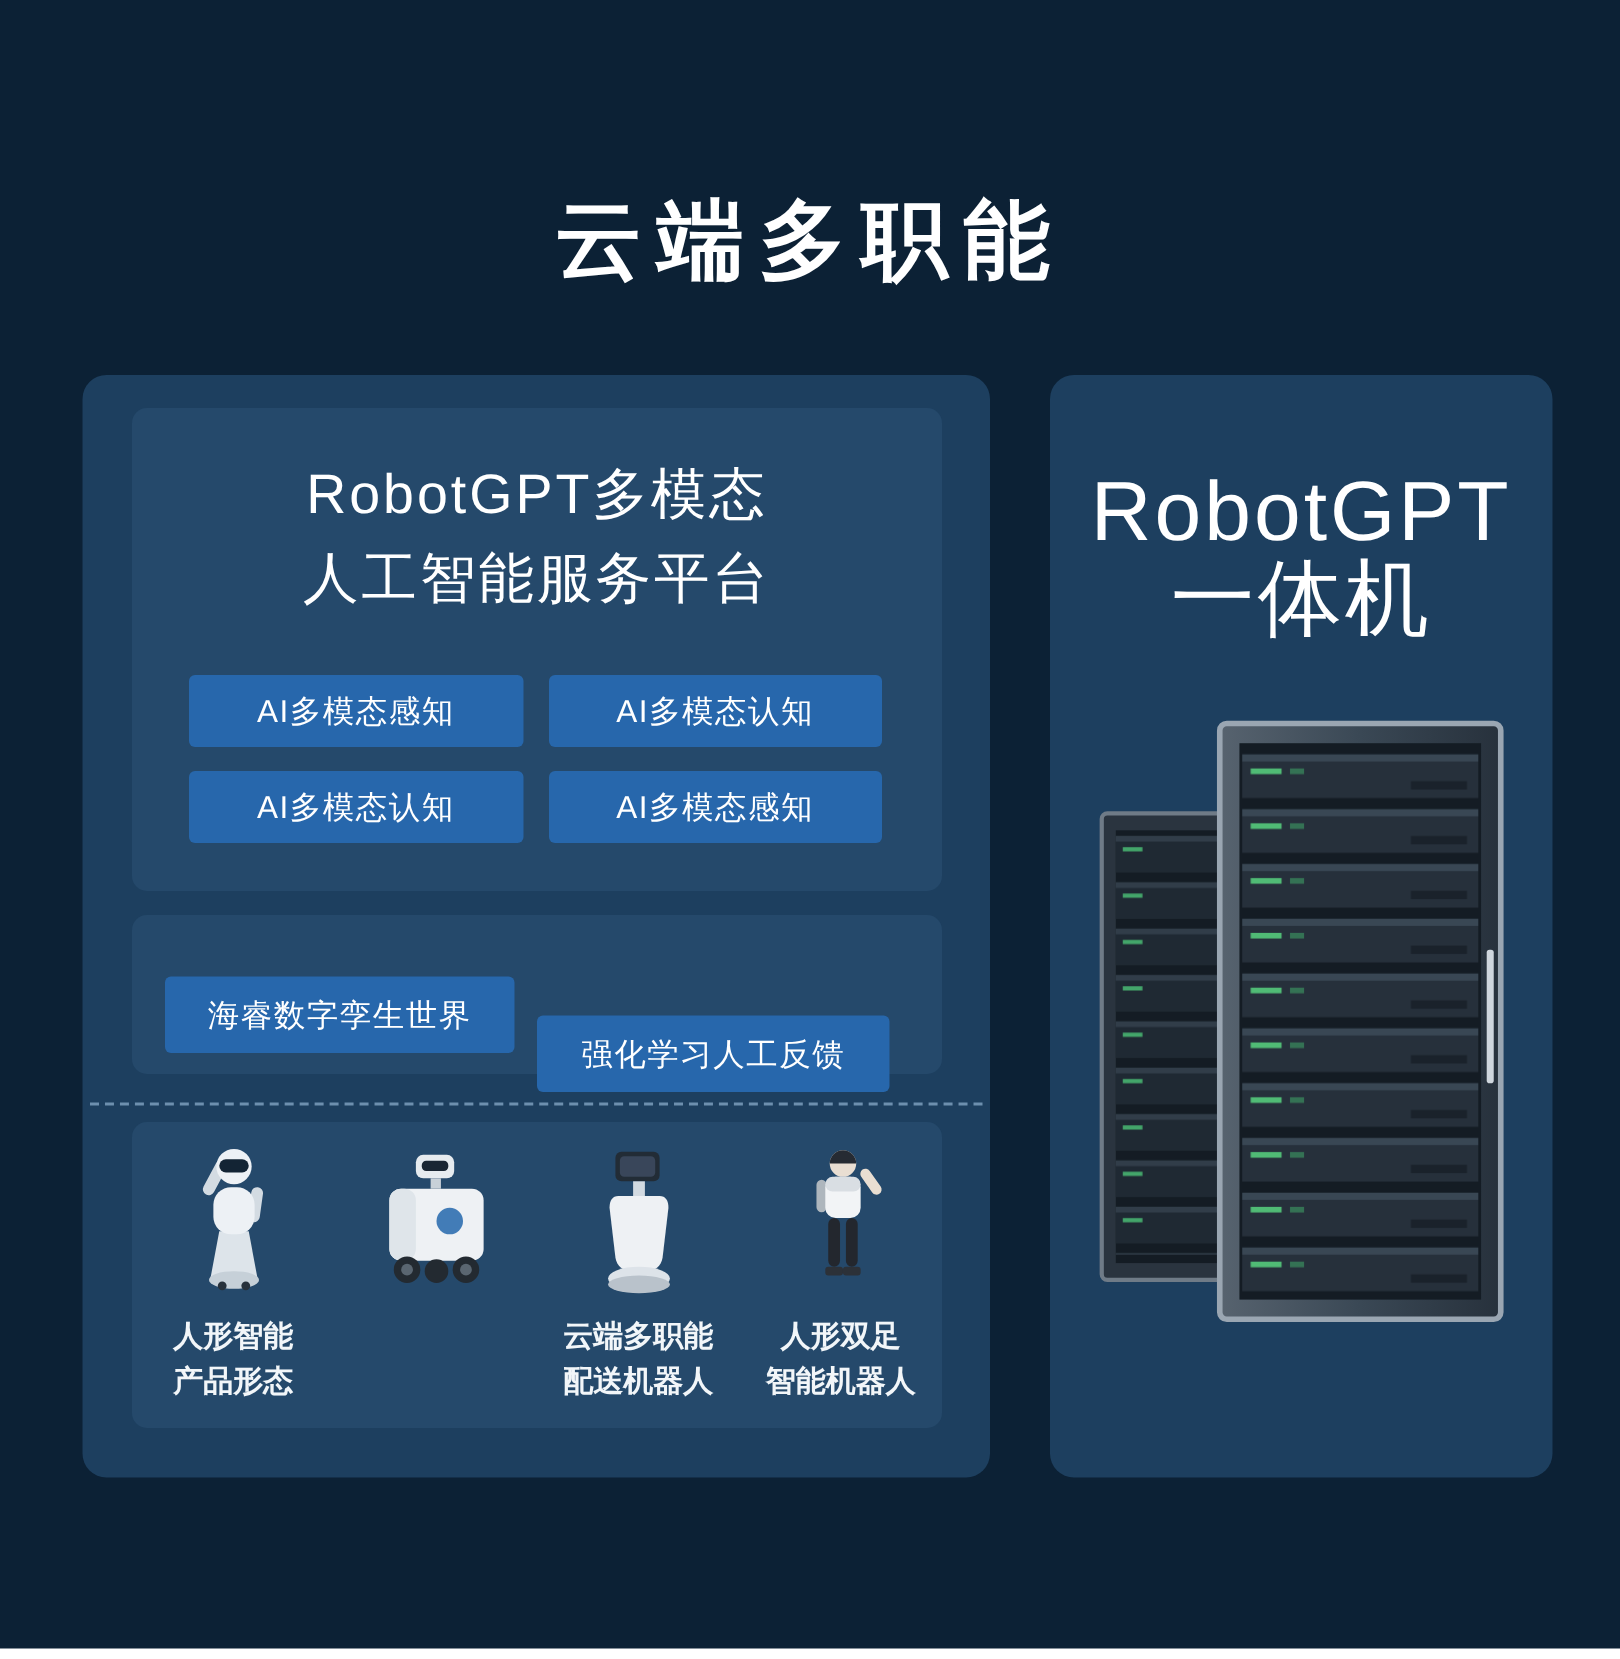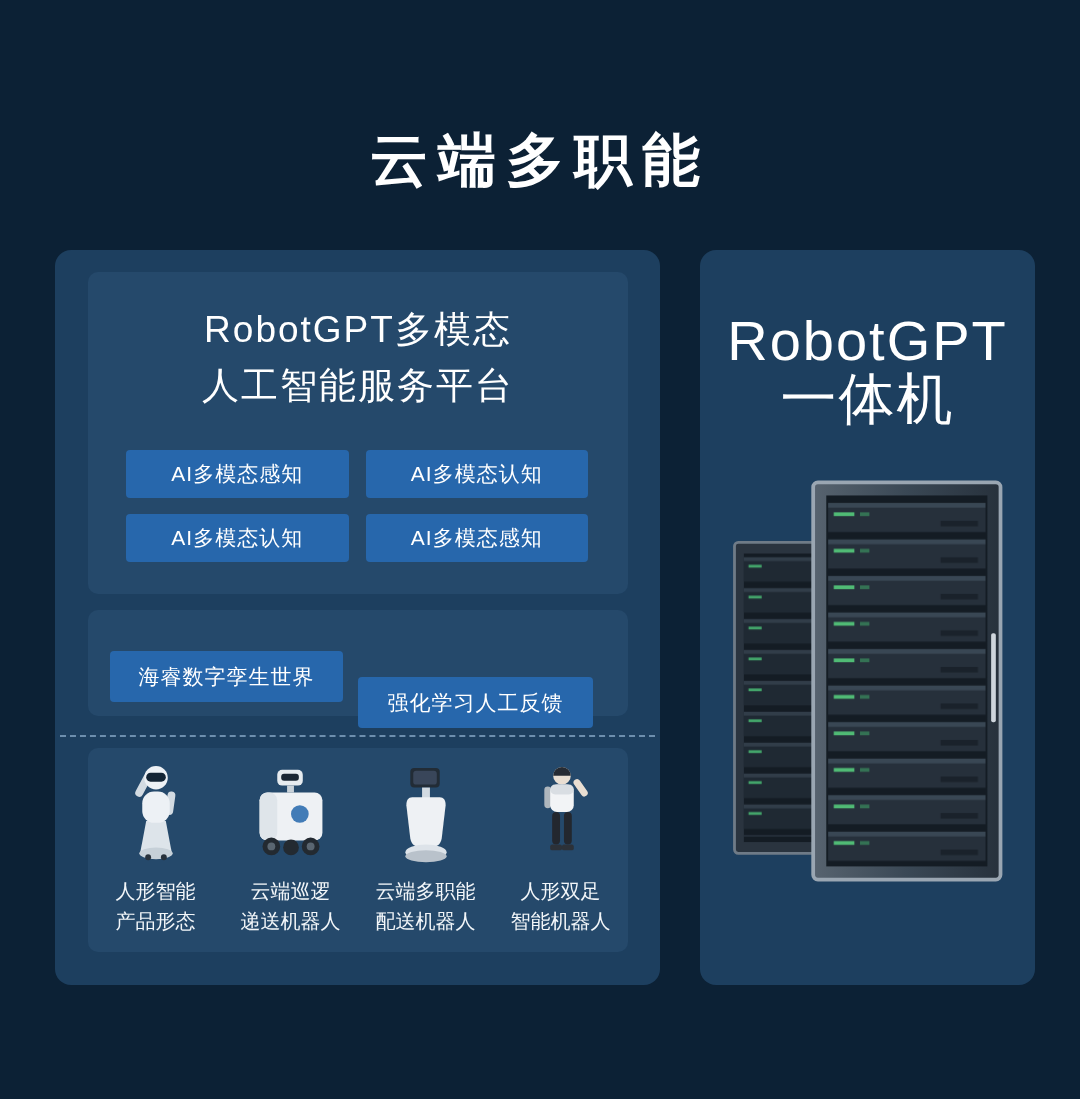--- a/index.html
+++ b/index.html
@@ -56,21 +56,21 @@
   .robots-row {
     position:absolute; top:0; left:0; width:100%; height:100%;
     display:flex;
   }
   .robot-figure {
     flex:1 1 0; display:flex; flex-direction:column; align-items:center;
   }
   .robot-figure svg { height:108px; width:118px; margin-top:14px; }
   .robot-caption {
     margin-top:6px; text-align:center;
-    font-size:20px; line-height:30px; font-weight:400; color:#f2f6f9;
+    font-size:20px; line-height:30px; font-weight:700; color:#f2f6f9;
   }
 
   .right-title {
     position:absolute; top:62px; left:0; width:100%;
     text-align:center; font-size:56px; font-weight:500;
     line-height:58px; letter-spacing:2px; color:#ffffff;
   }
   .server-image {
     position:absolute; top:205px; left:27px; width:281px; height:450px;
   }
@@ -137,24 +137,20 @@
             <rect x="51" y="24" width="7" height="7" fill="#c8d1d8"></rect>
             <rect x="23" y="31" width="64" height="49" rx="8" fill="#eef1f4"></rect>
             <rect x="23" y="31" width="18" height="49" rx="8" fill="#dfe5ea"></rect>
             <circle cx="64" cy="53" r="9" fill="#2f6fb0" opacity="0.9"></circle>
             <circle cx="35" cy="86" r="9" fill="#232a31"></circle>
               <circle cx="75" cy="86" r="9" fill="#232a31"></circle>
             <circle cx="55" cy="87" r="8" fill="#232a31"></circle>
             <circle cx="35" cy="86" r="4" fill="#5a6671"></circle>
               <circle cx="75" cy="86" r="4" fill="#5a6671"></circle>
           </svg>
-          <figcaption class="robot-caption">
-            <div>云端巡逻</div>
-            <div>递送机器人</div>
-          </figcaption>
         </figure>
 
         <figure class="robot-figure">
           <svg viewBox="0 0 100 110">
             <rect x="34" y="6" width="30" height="20" rx="4" fill="#222c36"></rect>
             <rect x="37" y="9" width="24" height="14" rx="3" fill="#39465a"></rect>
             <rect x="46" y="26" width="8" height="11" fill="#d2dae1"></rect>
             <path d="M36 36 h28 c4 0 6 3 6 8 l-4 34 c-1 6 -5 9 -12 9 h-8 c-7 0 -11 -3 -12 -9 l-4 -34 c0 -5 2 -8 6 -8 z" fill="#eef1f4"></path>
             <ellipse cx="50" cy="92" rx="21" ry="8" fill="#dde3e9"></ellipse>
             <ellipse cx="50" cy="96" rx="21" ry="6" fill="#b9c2cb"></ellipse>

